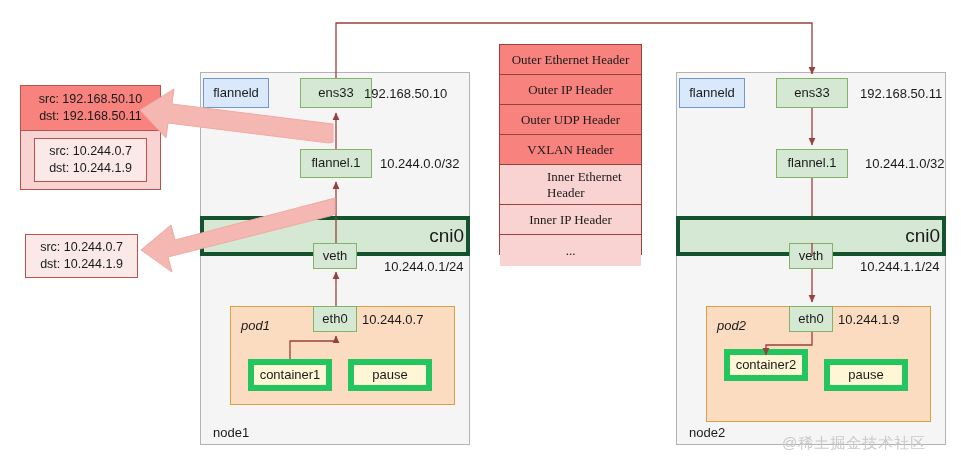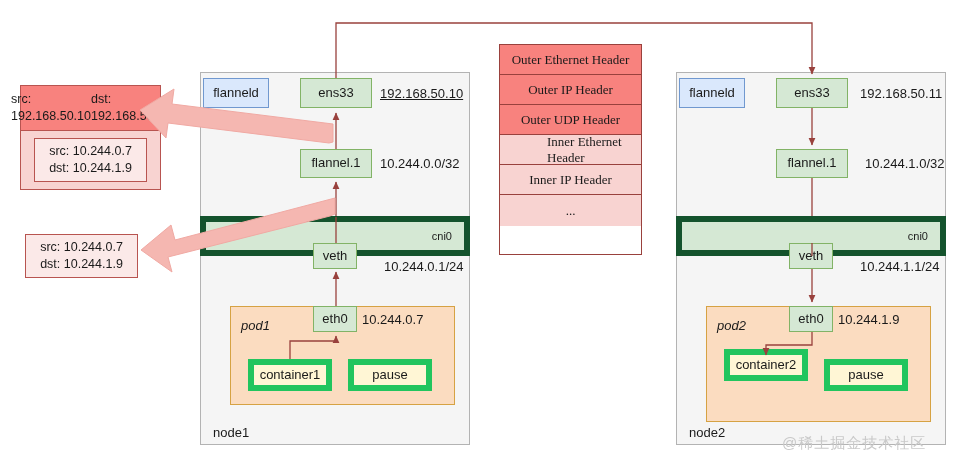--- a/index.html
+++ b/index.html
@@ -35,26 +35,26 @@
   }
   .node-label{
     font-size:13px;
     color:#1a1a1a;
     background:transparent;
   }
 
   
   .cni{
     background:#d5e8d4;
-    border:6px solid #14532d;
+    border:4px solid #14532d;
     display:flex;
     align-items:center;
     justify-content:flex-end;
-    padding-right:12px;
-    font-size:11px;
+    padding-right:2px;
+    font-size:19px;
     color:#1a1a1a;
   }
 
   
   .green{
     background:#d5e8d4;
     border:1px solid #82b366;
   }
   
   .blue{
@@ -111,21 +111,21 @@
   .callout-outer{
     border:1px solid #b85450;
     background:#f8d3d1;
     box-sizing:border-box;
   }
   .callout-head{
     background:#f8827e;
     border-bottom:1px solid #b85450;
     box-sizing:border-box;
     display:flex;
-    flex-direction:row;
+    flex-direction:column;
     align-items:center;
     justify-content:center;
     font-size:12.5px;
     color:#1a1a1a;
     line-height:1.35;
   }
   .callout-body{
     display:flex;
     align-items:center;
     justify-content:center;
@@ -181,21 +181,21 @@
     <span>cni0</span>
   </div>
 
   <div class="abs box blue" style="left:203px;top:78px;width:66px;height:30px;">
     <span>flanneld</span>
   </div>
 
   <div class="abs box green" style="left:300px;top:78px;width:72px;height:30px;">
     <span>ens33</span>
   </div>
-  <div class="abs iplabel" style="left:380px;top:78px;height:30px;text-decoration:underline;">
+  <div class="abs iplabel" style="left:364px;top:78px;height:30px;">
     <span>192.168.50.10</span>
   </div>
 
   <div class="abs box green" style="left:300px;top:149px;width:72px;height:29px;">
     <span>flannel.1</span>
   </div>
   <div class="abs iplabel" style="left:380px;top:149px;height:29px;">
     <span>10.244.0.0/32</span>
   </div>
 
@@ -229,21 +229,24 @@
   <div class="abs pkt" style="left:499px;top:44px;width:143px;height:211px;font-family:Liberation Serif, serif;">
     <div class="pkt-row pkt-outer" style="height:30px;">
       <span>Outer Ethernet Header</span>
     </div>
     <div class="pkt-row pkt-outer" style="height:30px;">
       <span>Outer IP Header</span>
     </div>
     <div class="pkt-row pkt-outer" style="height:30px;">
       <span>Outer UDP Header</span>
     </div>
-    <div class="pkt-row pkt-inner" style="height:30px;padding-left:47px;">
+    <div class="pkt-row pkt-outer" style="height:30px;">
+      <span>VXLAN Header</span>
+    </div>
+    <div class="pkt-row pkt-inner" style="height:40px;padding-left:47px;">
       <span>Inner Ethernet Header</span>
     </div>
     <div class="pkt-row pkt-inner" style="height:30px;">
       <span>Inner IP Header</span>
     </div>
     <div class="pkt-row pkt-inner" style="height:31px;">
       <span>...</span>
     </div>
   </div>
 

